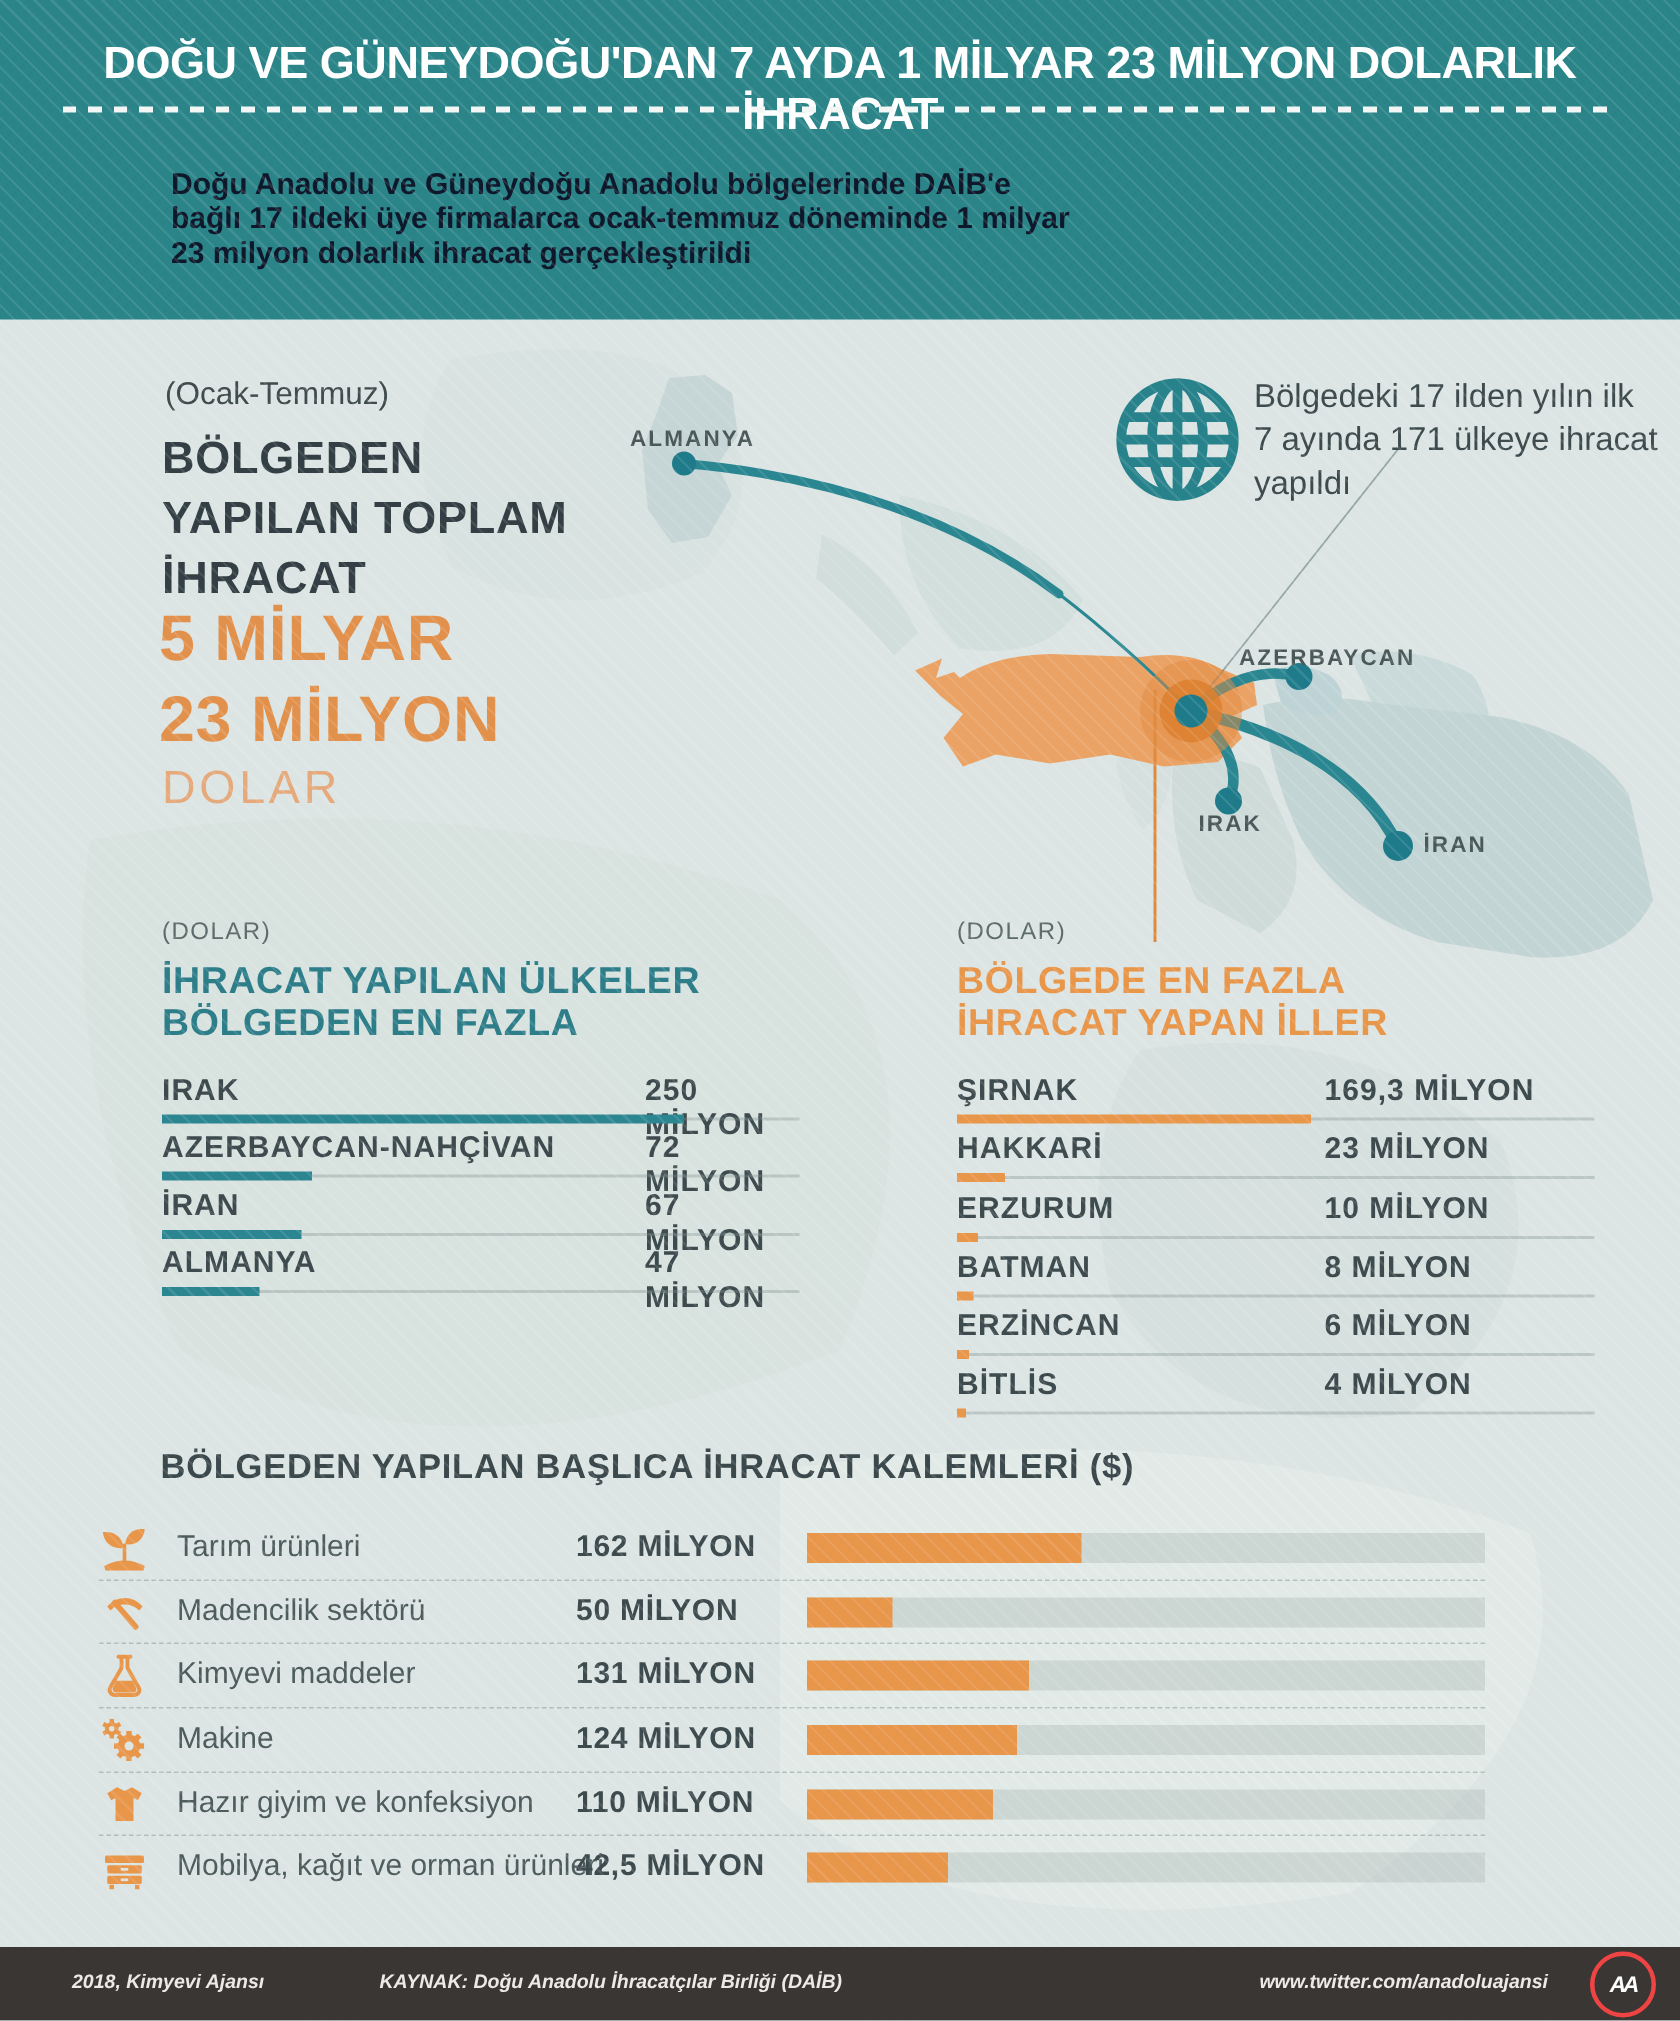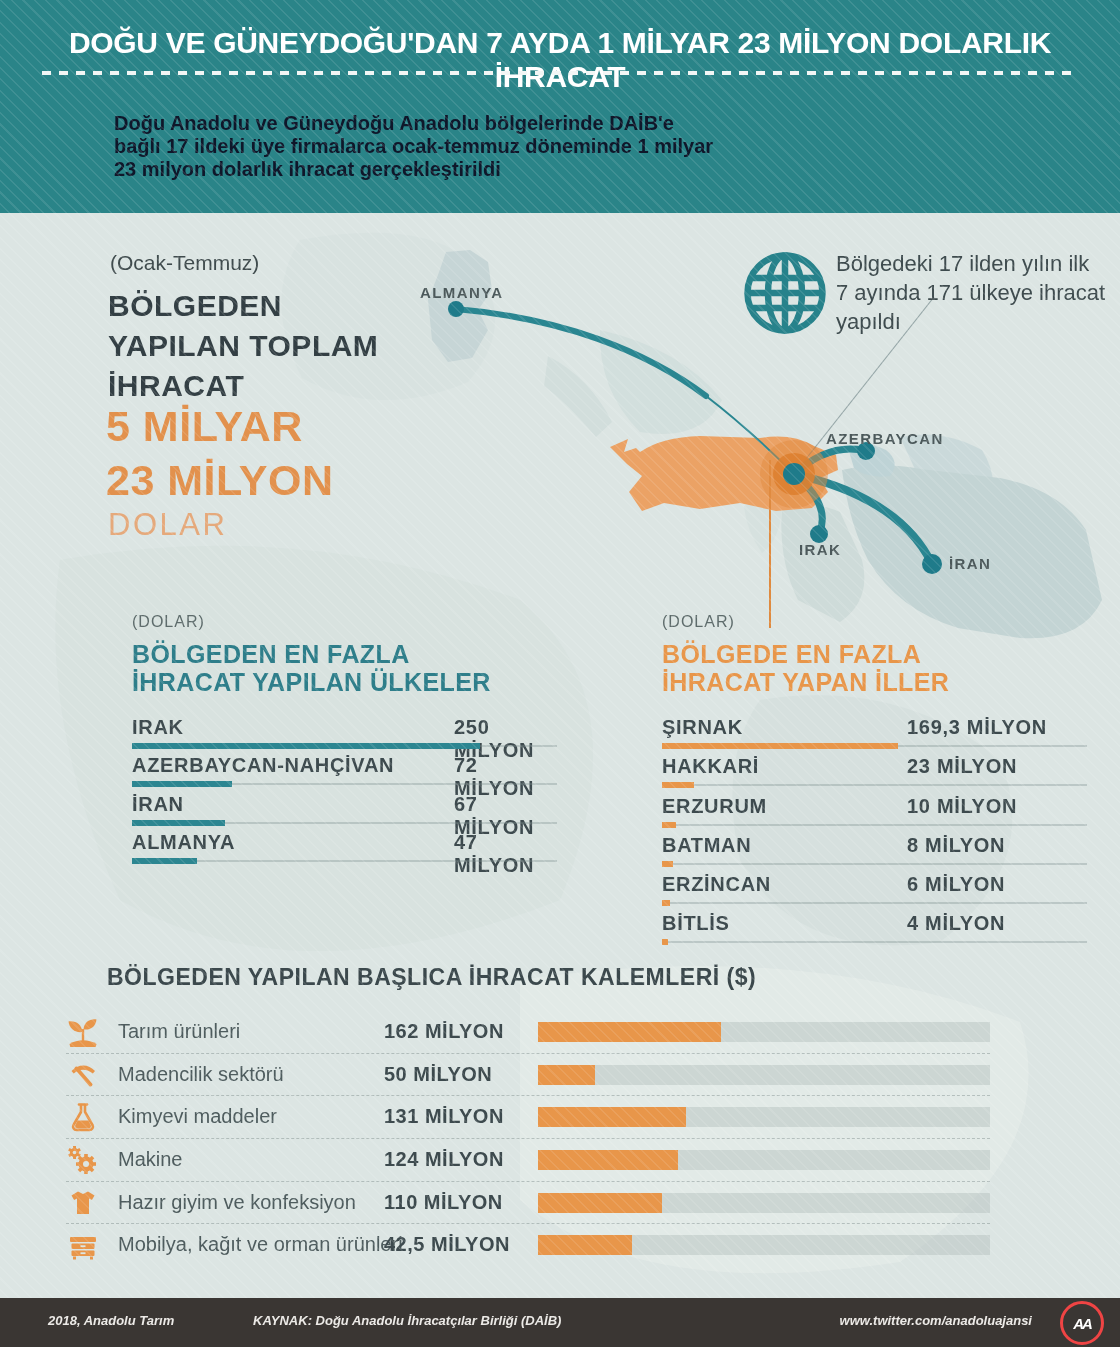--- a/index.html
+++ b/index.html
@@ -22,21 +22,21 @@
   .z2{z-index:2;position:absolute;}
   .period{left:110px;top:251px;font-size:21px;color:#3f4b4d;}
   .big-heading{left:108px;top:286px;font-size:30px;font-weight:bold;line-height:40px;
          color:#333f44;letter-spacing:.5px;}
   .big-amount{left:106px;top:399px;font-size:43px;font-weight:bold;line-height:54px;
          color:#e2914d;letter-spacing:.5px;}
   .currency{left:108px;top:507px;font-size:31px;color:#e5a97b;letter-spacing:2.5px;}
   .globe-wrap{left:742px;top:250px;width:86px;height:86px;}
   .globe-note{left:836px;top:249px;font-size:22px;line-height:29px;color:#3e4b4e;}
   
-  .table{position:absolute;width:425px;z-index:2;margin-left:24px;}
+  .table{position:absolute;width:425px;z-index:2;}
   .t-left{left:108px;top:613px;}
   .t-right{left:638px;top:613px;}
   .t-unit{font-size:16px;color:#5d6b6b;letter-spacing:1px;}
   .t-title{margin-top:9px;font-size:25px;font-weight:bold;line-height:28px;letter-spacing:.4px;}
   .t-title.teal{color:#2e7e8a;}
   .t-title.orange{color:#e8964a;}
   .t-rows{margin-top:18px;}
   .trow{position:relative;}
   .t-left .trow{height:38.4px;}
   .t-right .trow{height:39.3px;}
@@ -153,22 +153,22 @@
   </div>
 
   <div class="map-label" style="left:420px;top:284px;">ALMANYA</div>
   <div class="map-label" style="left:826px;top:430px;">AZERBAYCAN</div>
   <div class="map-label" style="left:799px;top:541px;">IRAK</div>
   <div class="map-label" style="left:949px;top:555px;">İRAN</div>
 
   <div class="table t-left">
     <div class="t-unit">(DOLAR)</div>
     <div class="t-title teal">
+      <div>İHRACAT YAPILAN ÜLKELER</div>
       <div>BÖLGEDEN EN FAZLA</div>
-      <div>İHRACAT YAPILAN ÜLKELER</div>
     </div>
     <div class="t-rows">
       <div class="trow">
         <span class="tlabel">IRAK</span>
         <span class="tvalue">250 MİLYON</span>
         <div class="rowbar">
             <i class="track"></i>
             <i class="fill teal" style="width: 81.9672%;"></i>
           </div>
       </div>
@@ -358,19 +358,19 @@
       <span class="elabel">Mobilya, kağıt ve orman ürünleri</span>
       <span class="evalue">42,5 MİLYON</span>
       <div class="ebar">
           <i class="fill" style="width: 20.85%;"></i>
         </div>
     </div>
 
   </div>
 
   <div class="footer">
-    <span class="ftext f-credit">2018, Anadolu Tarım</span>
+    <span class="ftext f-credit">2018, Kimyevi Ajansı</span>
     <span class="ftext f-source">KAYNAK: Doğu Anadolu İhracatçılar Birliği (DAİB)</span>
     <span class="ftext f-url">www.twitter.com/anadoluajansi</span>
     <span class="aa-badge">AA</span>
   </div>
 
 </div>
 
 </body></html>

